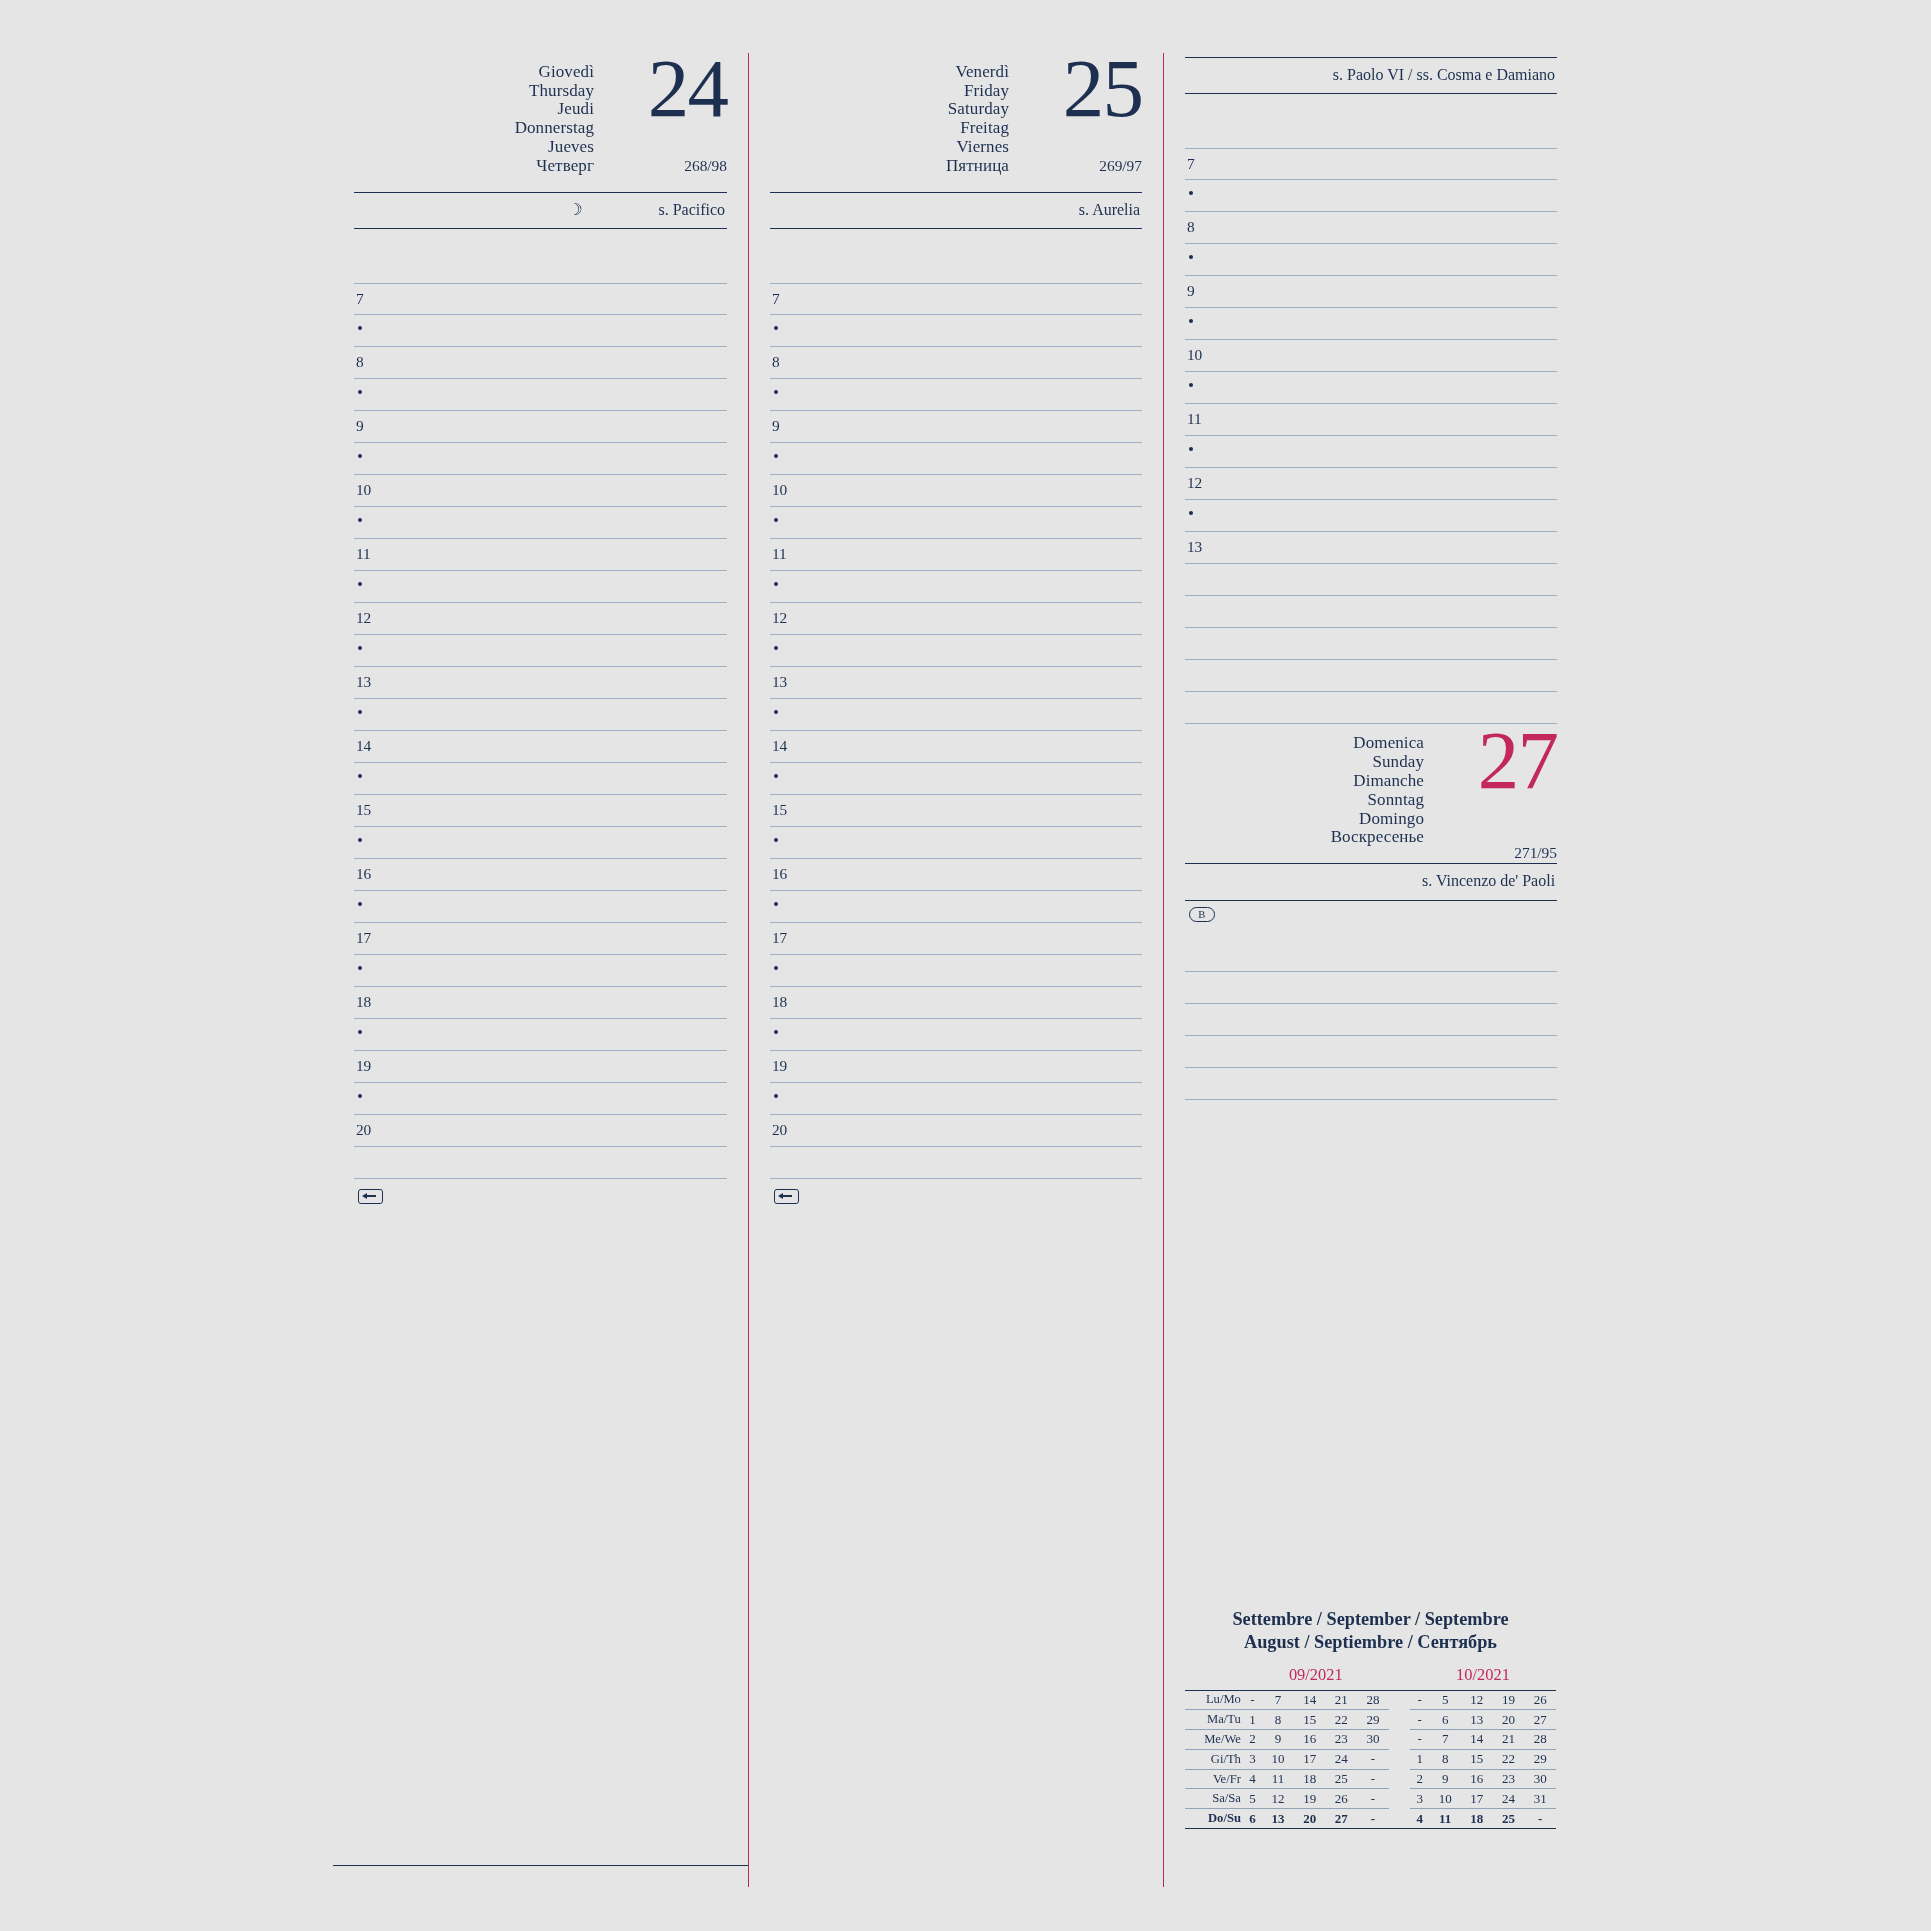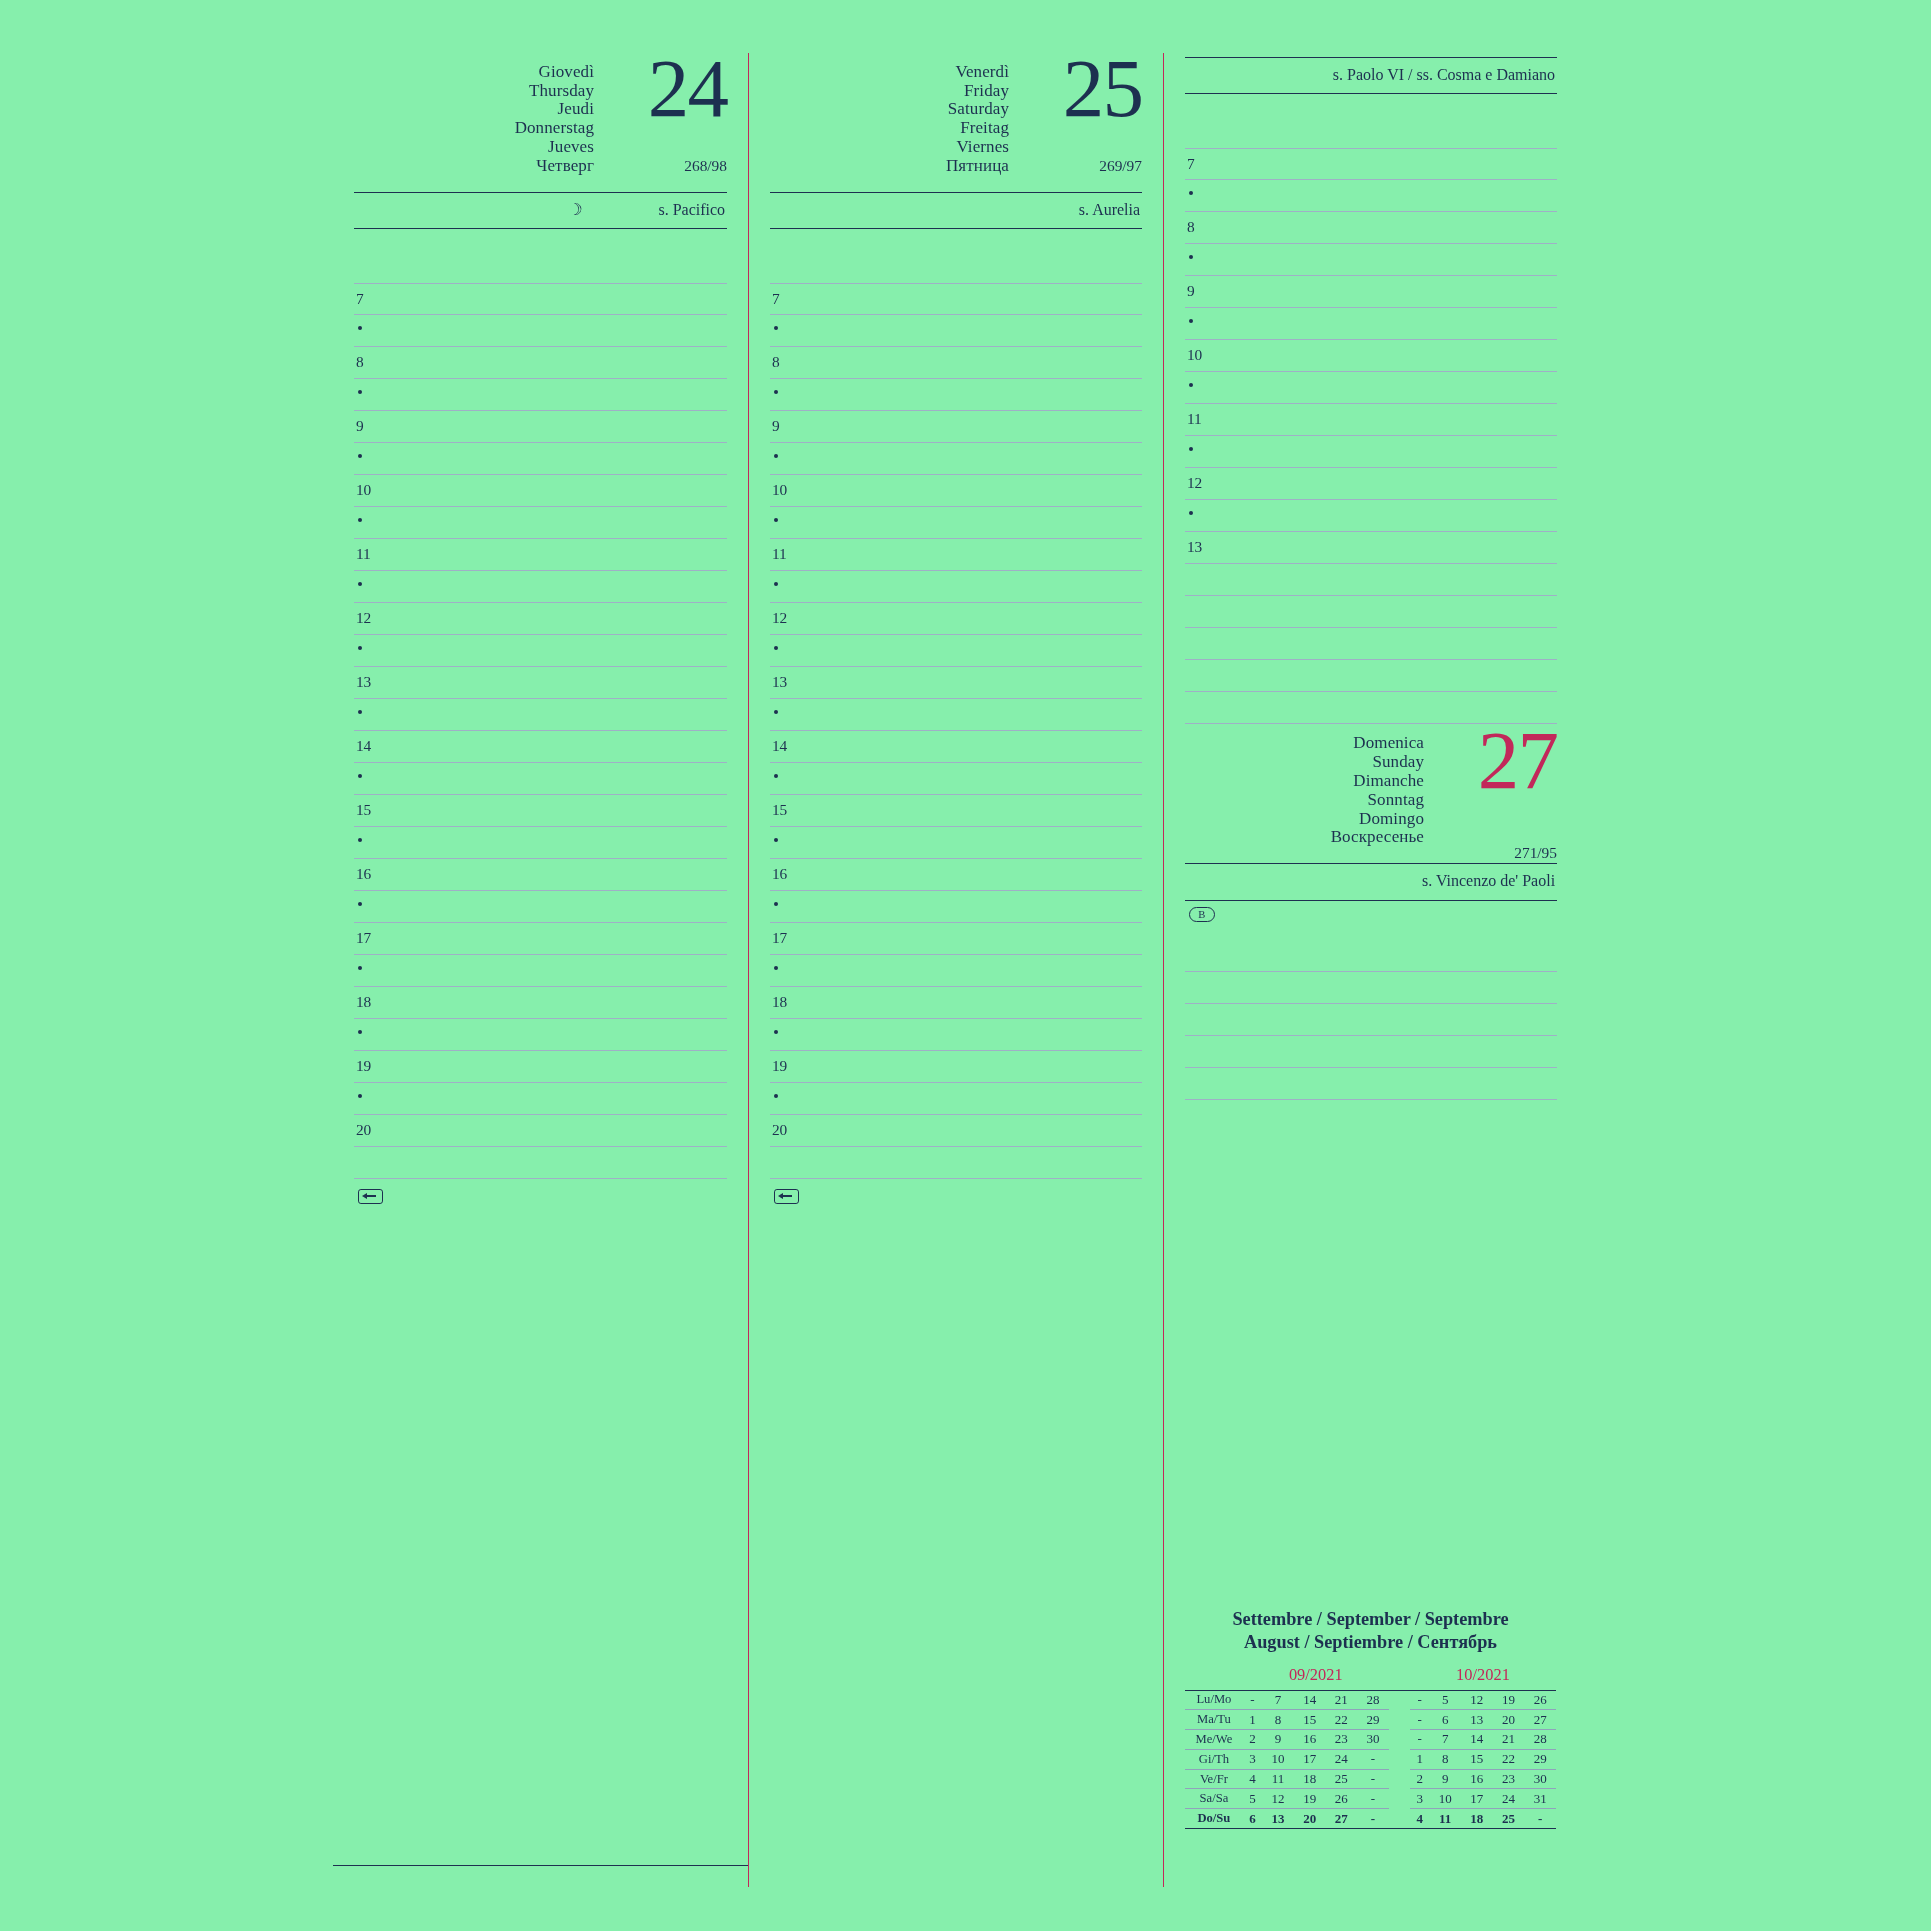--- a/index.html
+++ b/index.html
@@ -11,21 +11,21 @@
     overflow: hidden;
   }
   body {
     font-family: "Liberation Serif", serif;
     color: #1d3050;
   }
   .page {
     position: relative;
     width: 1931px;
     height: 1931px;
-    background: #86efac;
+    background: #e5e5e5;
   }
   .sheet {
     position: absolute;
     left: 333px;
     top: 53px;
     width: 1246px;
     height: 1834px;
   }
   
   .cols {
@@ -210,21 +210,21 @@
     font-family: Liberation Serif, serif;
   }
   .minical td, .minical th {
     padding: 1.4px 1.9px;
     text-align: center;
     border-bottom: 0.8px solid #8fa3bb;
     color: #1d3050;
     font-weight: normal;
   }
   .minical td.daycol {
-    text-align: center;
+    text-align: right;
     width: 54px;
     font-size: 12.6px;
   }
   .minical td.gap { width: 17.4px; border-bottom: none; }
   .minical .myear {
     font-size: 16.4px;
     color: #c2285a;
     border-bottom: none;
     text-align: center;
     padding-bottom: 4.8px;

